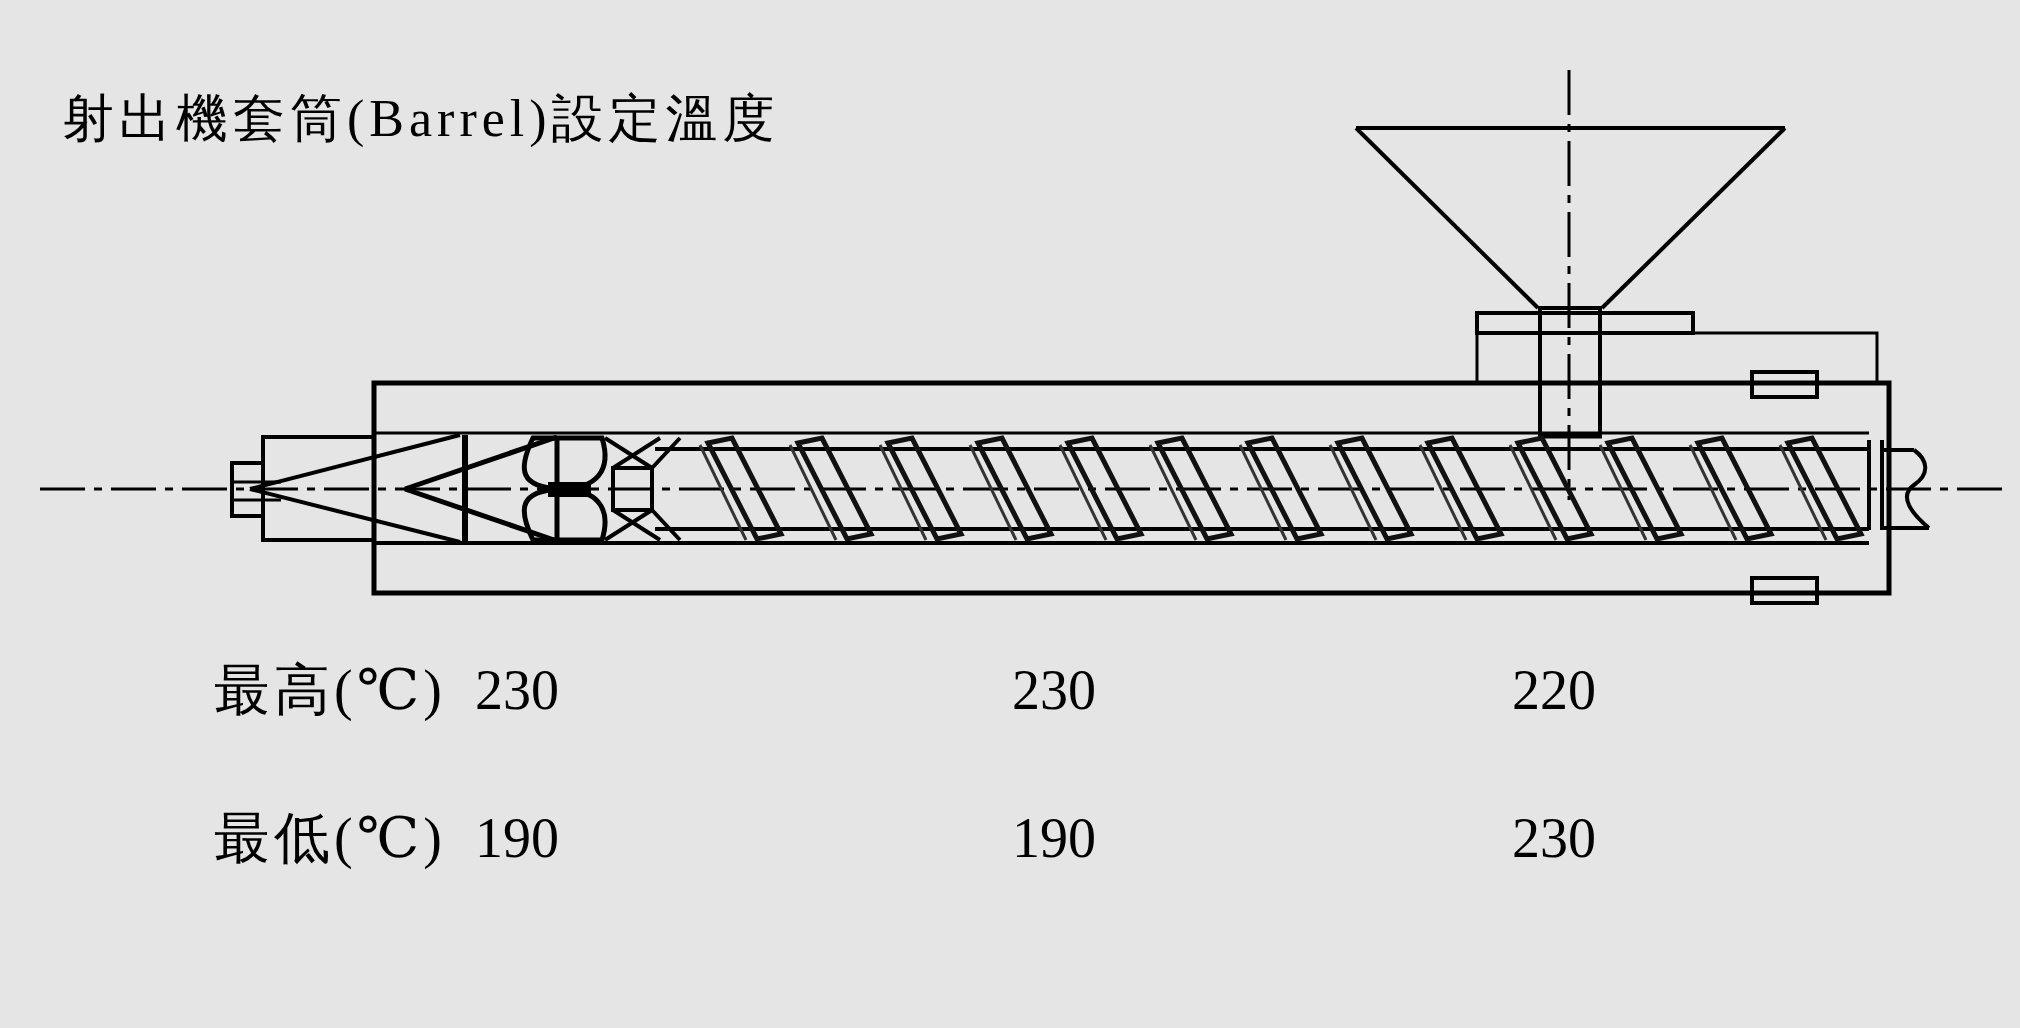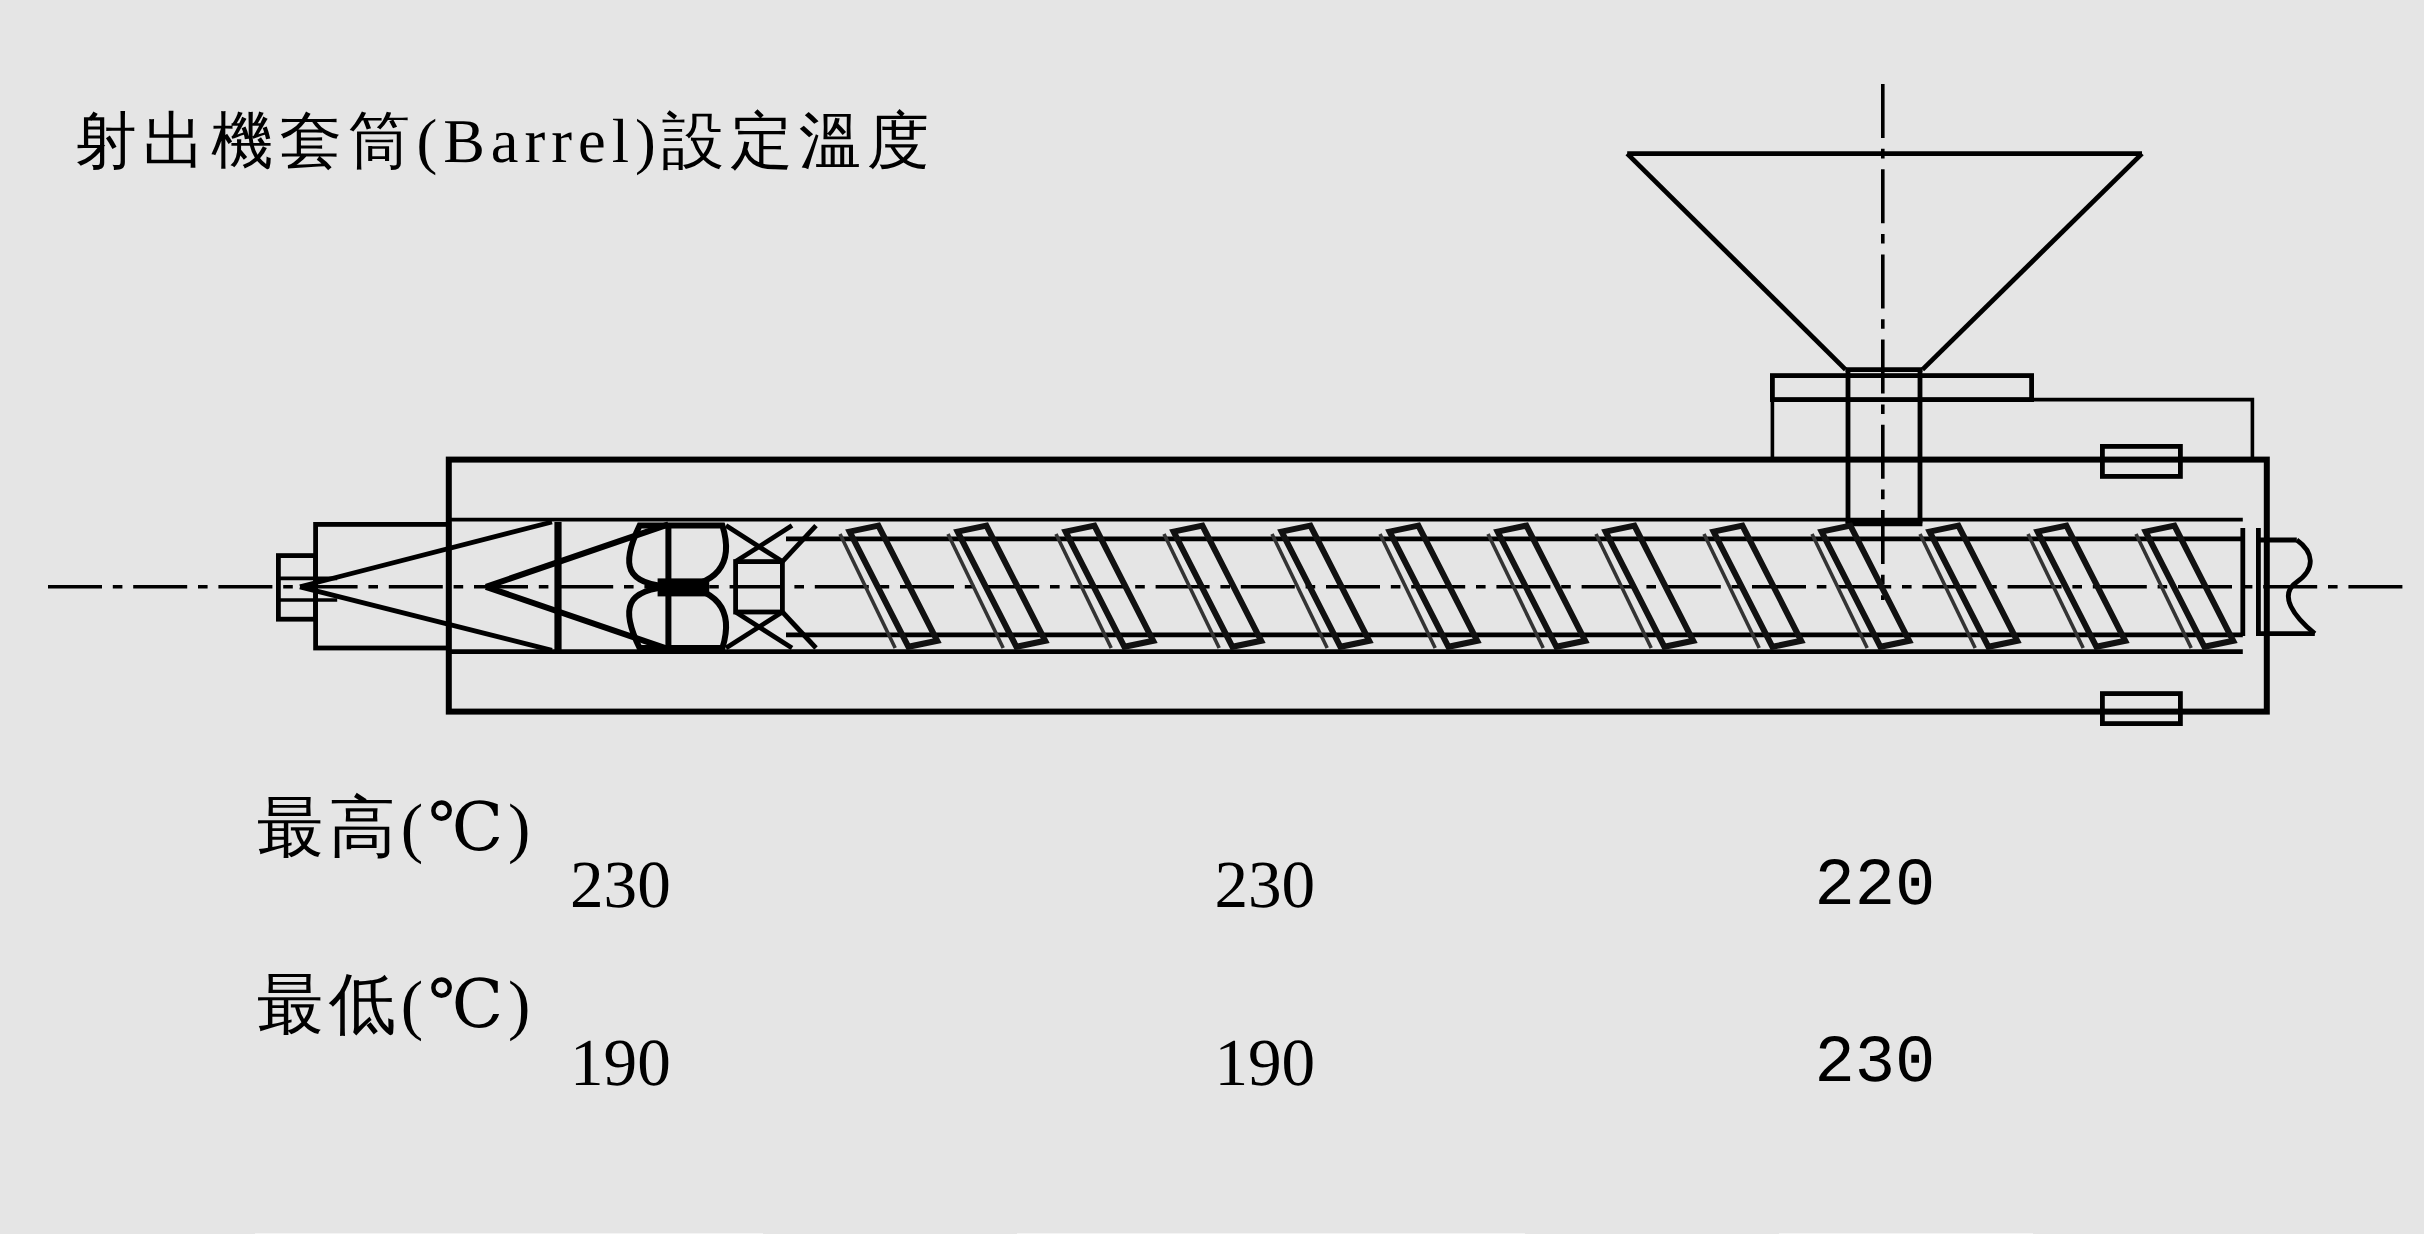--- a/index.html
+++ b/index.html
@@ -14,22 +14,22 @@
   .title{
     position:absolute;left:62px;top:90px;
     font-size:52px;line-height:1.1;letter-spacing:5px;
     white-space:nowrap;
   }
   .diagram-svg{position:absolute;left:0;top:0;}
   .temp-row{position:absolute;left:0;width:1816px;height:70px;font-size:56px;line-height:1.1;}
   .row-max{top:660px;}
   .row-min{top:808px;}
   .temp-label{position:absolute;left:214px;letter-spacing:4px;white-space:nowrap;}
-  .temp-val{position:absolute;white-space:nowrap;margin-top:48px;}
-  .v1{left:475px;} .v2{left:1012px;} .v3{left:1512px;font-family:Liberation Mono, monospace;}
+  .temp-val{position:absolute;white-space:nowrap;}
+  .v1{left:475px;} .v2{left:1012px;} .v3{left:1512px;}
 </style>
 </head>
 <body>
 
 <div class="canvas">
 
   <div class="title">射出機套筒(Barrel)設定溫度</div>
 
   <svg class="diagram-svg" width="2020" height="1028" viewBox="0 0 2020 1028" fill="none" stroke="#000" stroke-linejoin="miter" stroke-linecap="butt">
 

